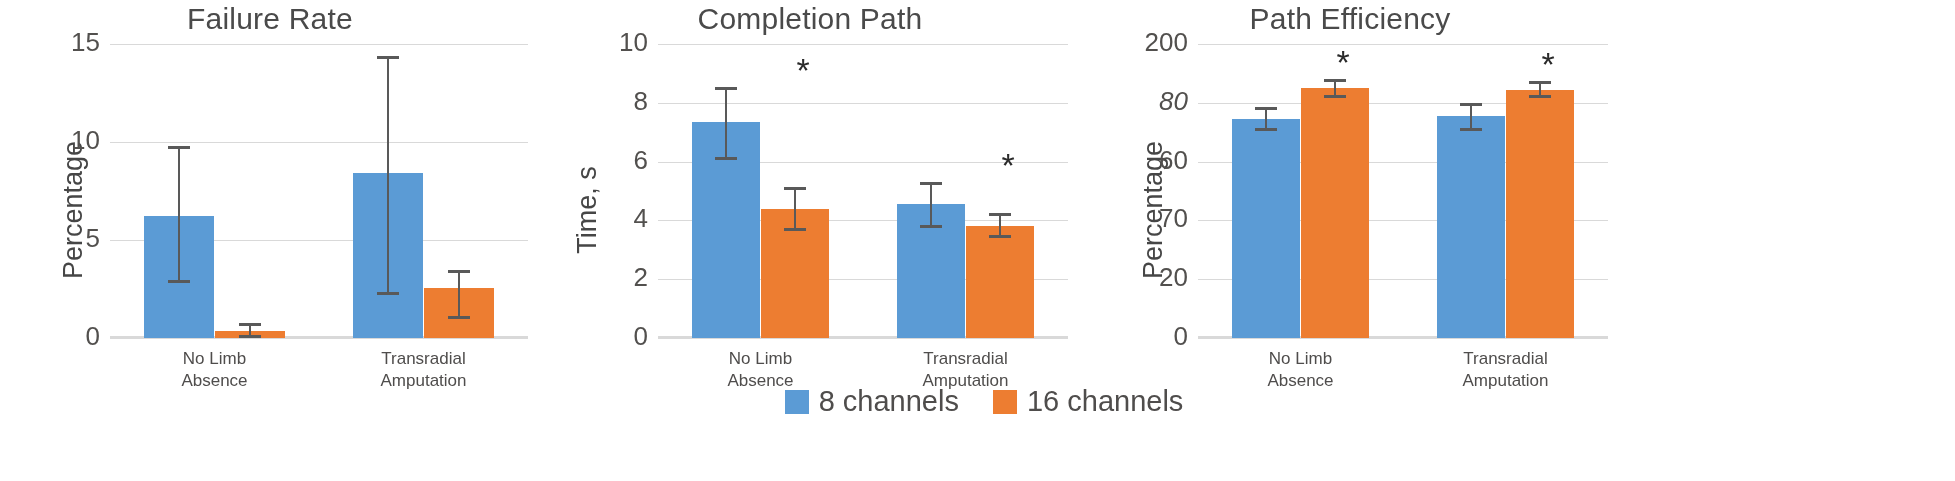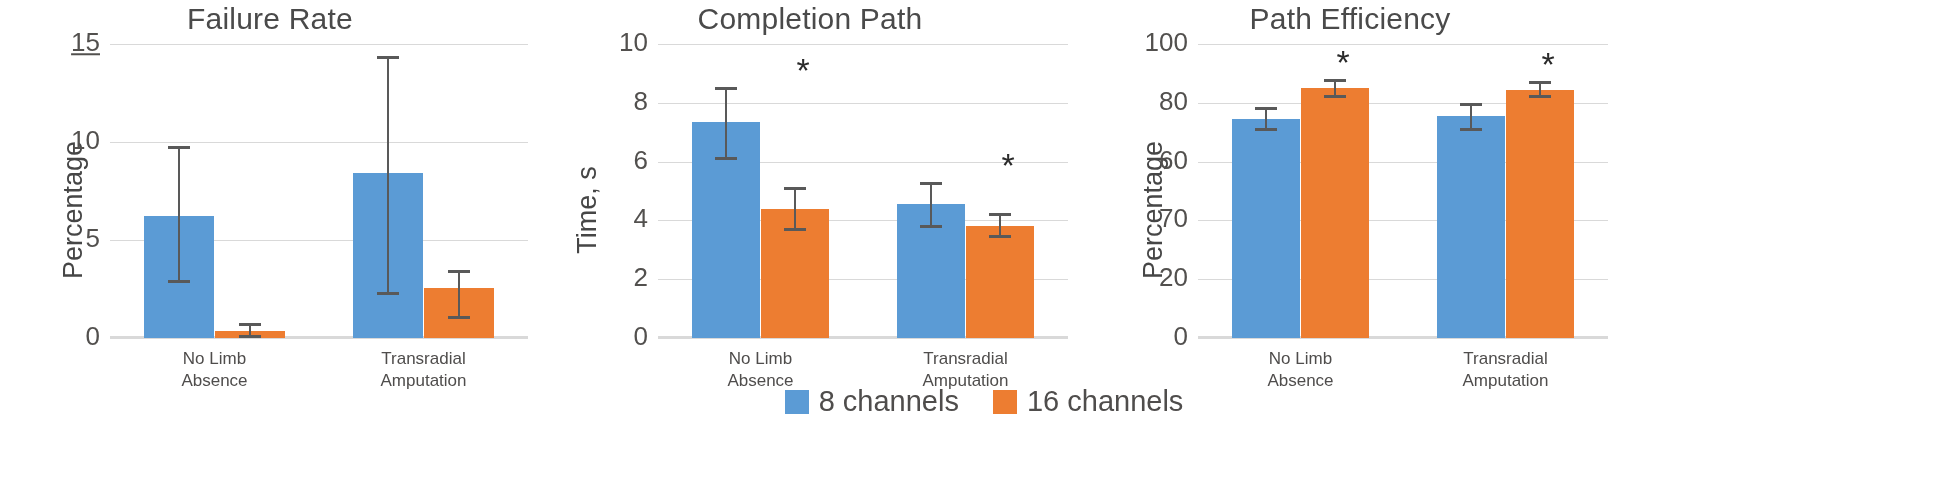--- a/index.html
+++ b/index.html
@@ -71,21 +71,21 @@
     <div class="chart-title">Failure Rate</div>
     <div class="axis-title">Percentage</div>
     <div class="plot" id="plot-0">
         <div class="gridline" style="top: 294px;"></div>
         <div class="ytick" style="top: 294px;">0</div>
         <div class="gridline" style="top: 196px;"></div>
         <div class="ytick" style="top: 196px;">5</div>
         <div class="gridline" style="top: 98px;"></div>
         <div class="ytick" style="top: 98px;">10</div>
         <div class="gridline" style="top: 0px;"></div>
-        <div class="ytick" style="top: 0px; text-decoration: underline;">15</div>
+        <div class="ytick" style="top: 0px;">15</div>
         <div class="baseline"></div>
         <div class="bar blue" style="left: 34.485px; width: 70.015px; height: 121.52px;"></div>
         <div class="errbar" style="left: 69.4925px; top: 101.92px; height: 137.2px;"></div>
         <div class="errcap" style="left: 69.4925px; top: 101.92px;"></div>
         <div class="errcap" style="left: 69.4925px; top: 236.12px;"></div>
         <div class="bar orange" style="left: 104.5px; width: 70.015px; height: 6.86px;"></div>
         <div class="errbar" style="left: 139.507px; top: 279.3px; height: 14.7px;"></div>
         <div class="errcap" style="left: 139.507px; top: 279.3px;"></div>
         <div class="errcap" style="left: 139.507px; top: 291px;"></div>
         <div class="bar blue" style="left: 243.485px; width: 70.015px; height: 164.64px;"></div>
@@ -163,23 +163,23 @@
     <div class="plot plot-wide" id="plot-2">
         <div class="gridline" style="top: 294px;"></div>
         <div class="ytick" style="top: 294px;">0</div>
         <div class="gridline" style="top: 235.2px;"></div>
         <div class="ytick" style="top: 235.2px;">20</div>
         <div class="gridline" style="top: 176.4px;"></div>
         <div class="ytick" style="top: 176.4px;">70</div>
         <div class="gridline" style="top: 117.6px;"></div>
         <div class="ytick" style="top: 117.6px;">60</div>
         <div class="gridline" style="top: 58.8px;"></div>
-        <div class="ytick" style="top: 58.8px;">80</div>
+        <div class="ytick" style="top: 58.8px; font-style: italic;">80</div>
         <div class="gridline" style="top: 0px;"></div>
-        <div class="ytick" style="top: 0px;">100</div>
+        <div class="ytick" style="top: 0px;">200</div>
         <div class="baseline"></div>
         <div class="bar blue" style="left: 33.825px; width: 68.675px; height: 219.03px;"></div>
         <div class="errbar" style="left: 68.1625px; top: 63.21px; height: 23.52px;"></div>
         <div class="errcap" style="left: 68.1625px; top: 63.21px;"></div>
         <div class="errcap" style="left: 68.1625px; top: 83.73px;"></div>
         <div class="bar orange" style="left: 102.5px; width: 68.675px; height: 249.9px;"></div>
         <div class="errbar" style="left: 136.838px; top: 35.28px; height: 19.11px;"></div>
         <div class="errcap" style="left: 136.838px; top: 35.28px;"></div>
         <div class="errcap" style="left: 136.838px; top: 51.39px;"></div>
         <div class="star" style="left: 145.078px; top: 1.28px;">*</div>

